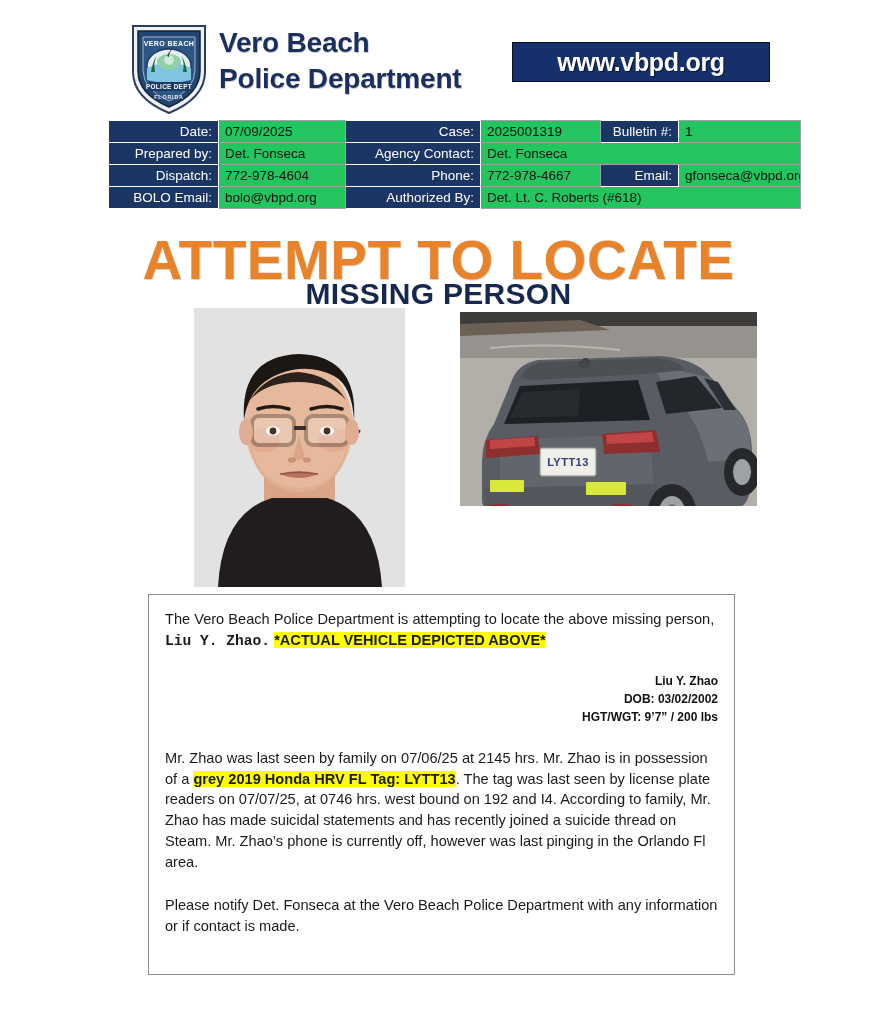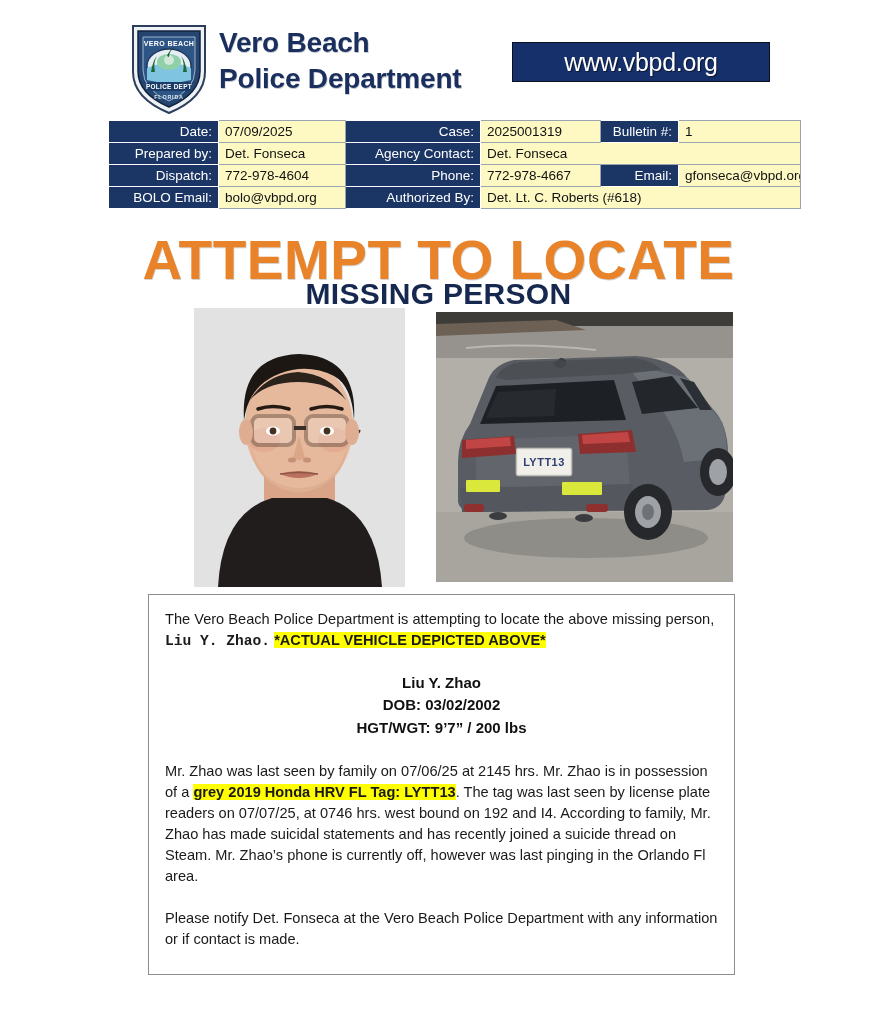--- a/index.html
+++ b/index.html
@@ -52,21 +52,21 @@
     background: #15306b;
     border: 1.5px solid #0b1020;
     box-sizing: border-box;
     display: flex;
     align-items: center;
     justify-content: center;
   }
   .url-banner span {
     color: #ffffff;
     font-size: 25px;
-    font-weight: normal;
+    font-weight: bold;
     letter-spacing: -0.3px;
     text-shadow: 1px 1px 1px rgba(0,0,0,0.55);
   }
 
   
   .info-table {
     position: absolute;
     left: 108px;
     top: 120px;
     width: 692px;
@@ -83,21 +83,21 @@
     overflow: hidden;
   }
   .info-table td.lbl {
     background: #1b3564;
     color: #ffffff;
     text-align: right;
     font-weight: normal;
     margin-top: 20px;
   }
   .info-table td.val {
-    background: #fef9c3;
+    background: #22c55e;
     color: #111111;
     text-align: left;
     border: 1px solid #9aa3b0;
   }
 
   
   .headline {
     position: absolute;
     left: 0;
     top: 228px;
@@ -126,24 +126,24 @@
     position: absolute;
     left: 194px;
     top: 308px;
     width: 211px;
     height: 279px;
     overflow: hidden;
     background: #dedede;
   }
   .photo-vehicle {
     position: absolute;
-    left: 436px;
+    left: 460px;
     top: 312px;
     width: 297px;
-    height: 270px;
+    height: 194px;
     overflow: hidden;
     background: #b9b6b0;
   }
   .photo-person svg, .photo-vehicle svg { display: block; }
 
   
   .textbox {
     position: absolute;
     left: 148px;
     top: 594px;
@@ -156,22 +156,22 @@
   }
   .textbox p {
     margin: 0;
     font-size: 14.6px;
     line-height: 1.43;
     color: #1a1a1a;
   }
   .para-intro { margin-bottom: 0 !important; }
   .details {
     margin-top: 20px;
-    text-align: center;
-    font-size: 15px;
+    text-align: right;
+    font-size: 12px;
     line-height: 1.5;
     font-weight: bold;
     color: #111111;
   }
   .para-main { margin-top: 22px !important; }
   .para-close { margin-top: 22px !important; }
 
   .hl {
     background: #ffff00;
     font-weight: bold;

